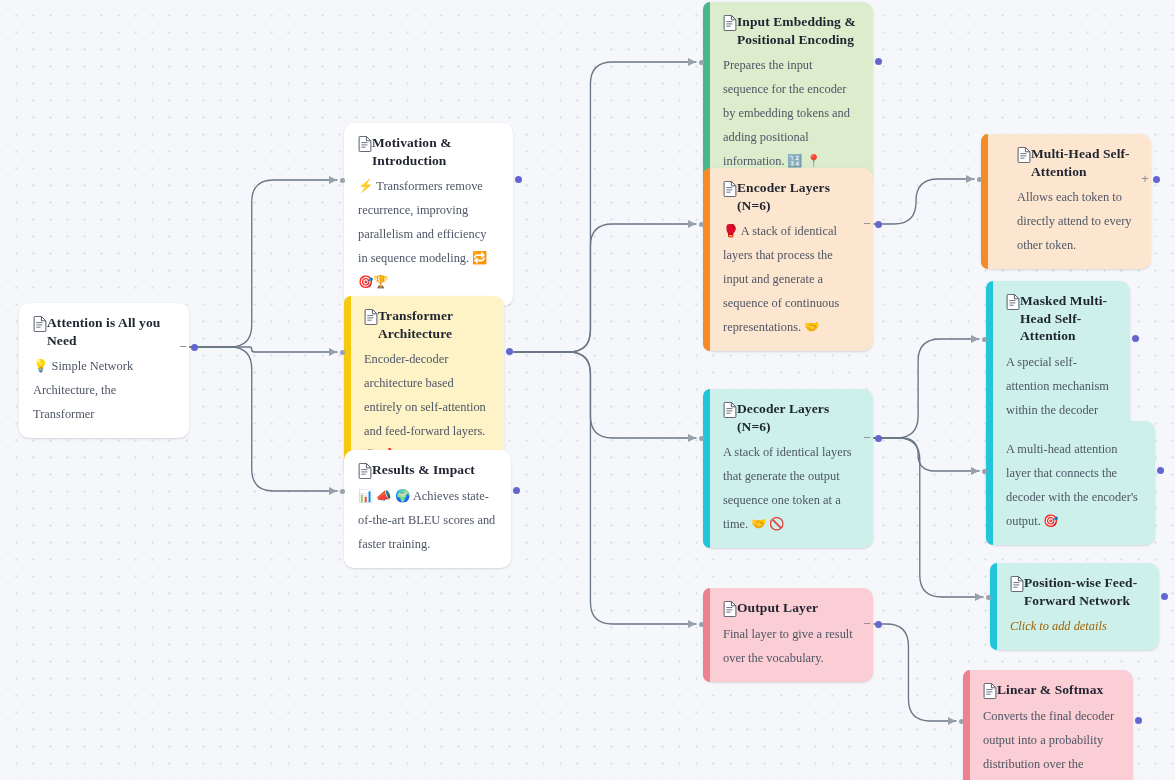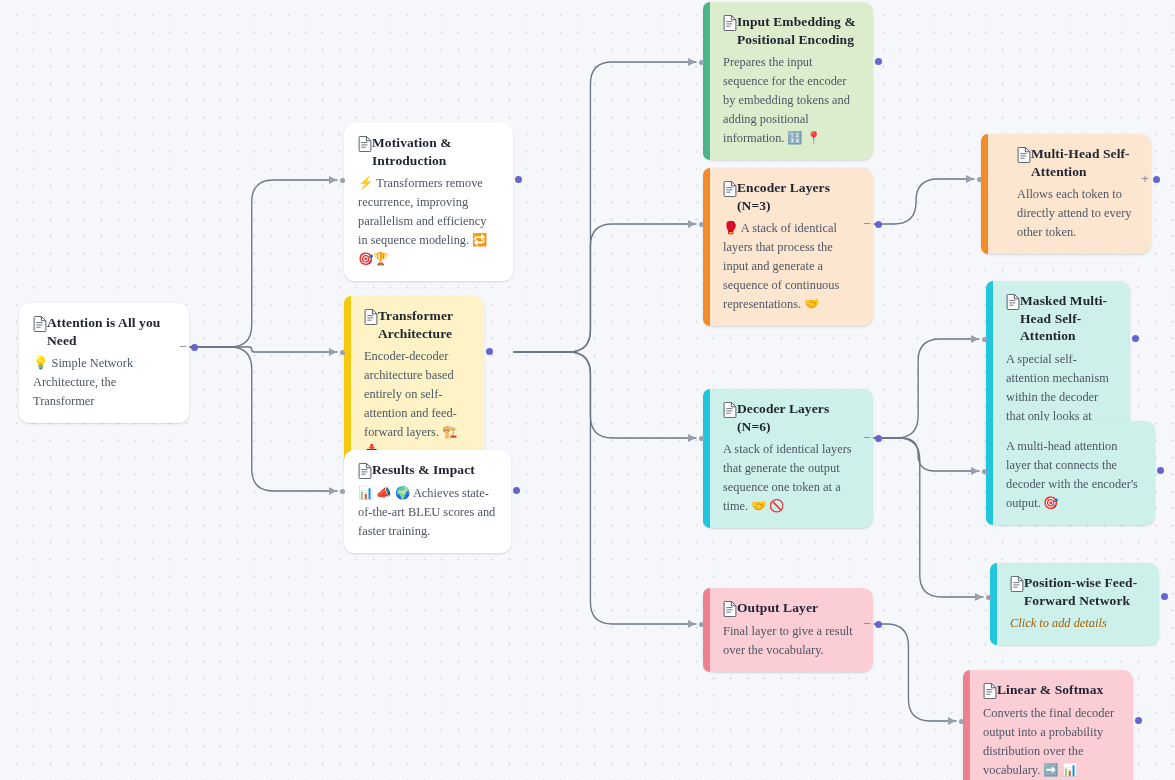--- a/index.html
+++ b/index.html
@@ -56,21 +56,21 @@
     font-weight: bold;
     font-size: 13.5px;
     line-height: 17.5px;
     color: #1f2430;
     letter-spacing: 0.1px;
   }
   .node-desc {
     margin-top: 5px;
     font-family: "Liberation Serif", "DejaVu Serif", serif;
     font-size: 12.4px;
-    line-height: 19px;
+    line-height: 24px;
     color: #4e5665;
   }
   .node-desc.placeholder {
     color: #a16207;
     font-style: italic;
   }
   
   .handle {
     position: absolute;
     right: -9px;
@@ -150,21 +150,21 @@
             <path d="M3.3 6.6h6.1M3.3 8.9h6.1M3.3 11.2h4.3" stroke="#6e7684" stroke-width="1"></path>
           </svg>
           <div class="node-title">Motivation &amp; Introduction</div>
         </div>
         <div class="node-desc">⚡ Transformers remove recurrence, improving parallelism and efficiency in sequence modeling. 🔁 🎯🏆</div>
         <div class="in-handle" style="top:55px"></div>
         <div class="handle no-toggle" style="top:53px">
           <span class="dot"></span>
         </div>
       </div>
-      <div class="node" style="left: 344px; top: 296px; width: 140px; min-height: 114px; background: rgb(253, 243, 199); padding-left: 20px;">
+      <div class="node" style="left: 344px; top: 296px; width: 160px; min-height: 114px; background: rgb(253, 243, 199); padding-left: 20px;">
         <div class="accent" style="background:#f6c90e"></div>
         <div class="node-head">
           <svg class="doc-icon" viewBox="0 0 14 16">
             <path d="M1.1 1.4a1 1 0 0 1 1-1h6.3l4.5 4.4v9.8a1 1 0 0 1-1 1H2.1a1 1 0 0 1-1-1z" fill="#ffffff" stroke="#545b68" stroke-width="1"></path>
             <path d="M8.4 0.6v4.2h4.3" fill="none" stroke="#545b68" stroke-width="1"></path>
             <path d="M3.3 6.6h6.1M3.3 8.9h6.1M3.3 11.2h4.3" stroke="#6e7684" stroke-width="1"></path>
           </svg>
           <div class="node-title">Transformer Architecture</div>
         </div>
         <div class="node-desc">Encoder-decoder architecture based entirely on self-attention and feed-forward layers. 🏗️ 📥</div>
@@ -205,21 +205,21 @@
         </div>
       </div>
       <div class="node" style="left: 703px; top: 168px; width: 170px; min-height: 118px; background: rgb(253, 230, 207); padding-left: 20px;">
         <div class="accent" style="background:#f28b28"></div>
         <div class="node-head">
           <svg class="doc-icon" viewBox="0 0 14 16">
             <path d="M1.1 1.4a1 1 0 0 1 1-1h6.3l4.5 4.4v9.8a1 1 0 0 1-1 1H2.1a1 1 0 0 1-1-1z" fill="#ffffff" stroke="#545b68" stroke-width="1"></path>
             <path d="M8.4 0.6v4.2h4.3" fill="none" stroke="#545b68" stroke-width="1"></path>
             <path d="M3.3 6.6h6.1M3.3 8.9h6.1M3.3 11.2h4.3" stroke="#6e7684" stroke-width="1"></path>
           </svg>
-          <div class="node-title">Encoder Layers (N=3)</div>
+          <div class="node-title">Encoder Layers (N=6)</div>
         </div>
         <div class="node-desc">🥊 A stack of identical layers that process the input and generate a sequence of continuous representations. 🤝</div>
         <div class="in-handle" style="top:54px"></div>
         <div class="handle" style="top:52px">
           <span class="toggle">−</span>
           <span class="dot"></span>
         </div>
       </div>
       <div class="node" style="left: 703px; top: 389px; width: 170px; min-height: 98px; background: rgb(205, 240, 234); padding-left: 20px;">
         <div class="accent" style="background:#22c6dc"></div>

